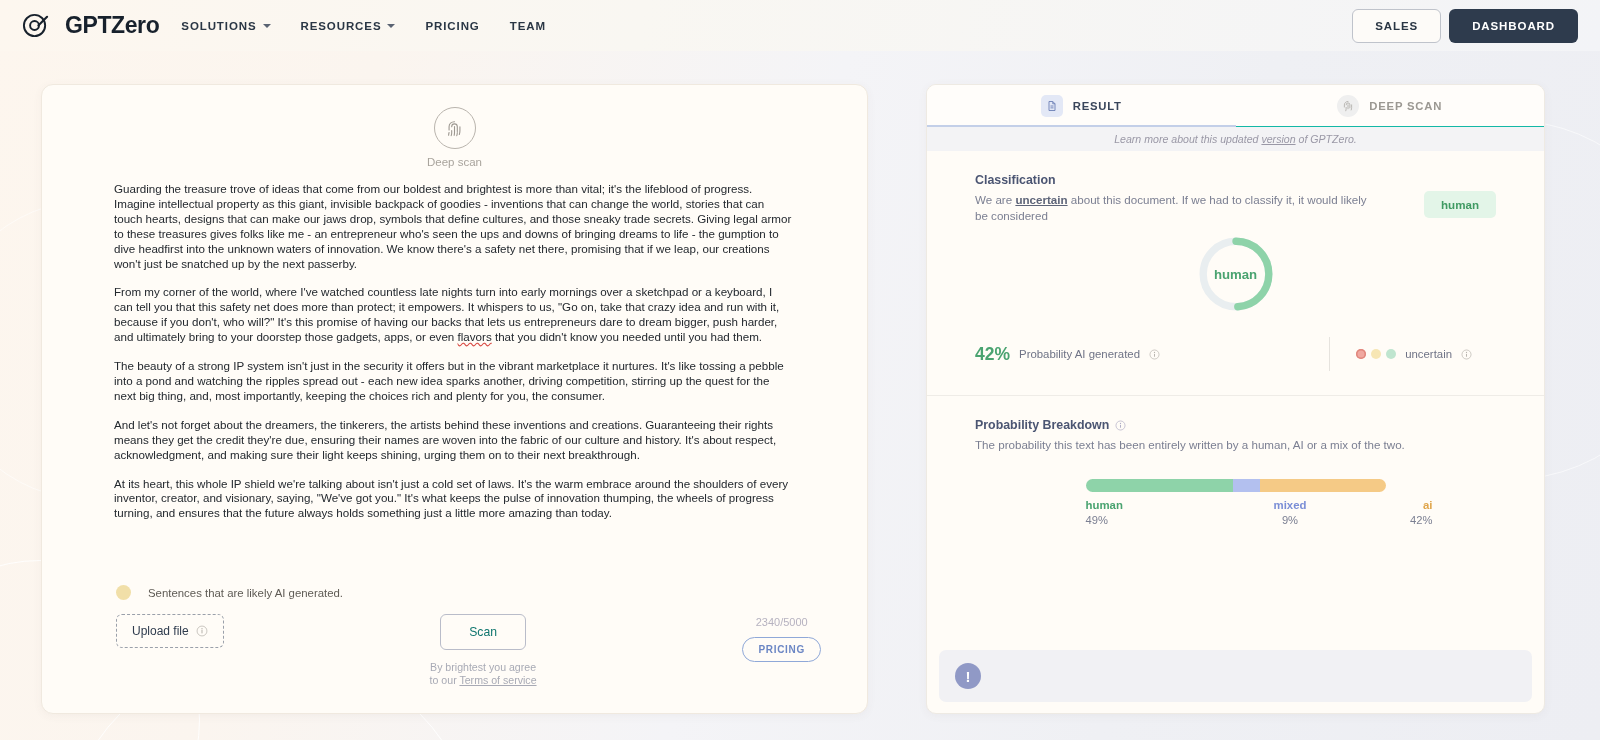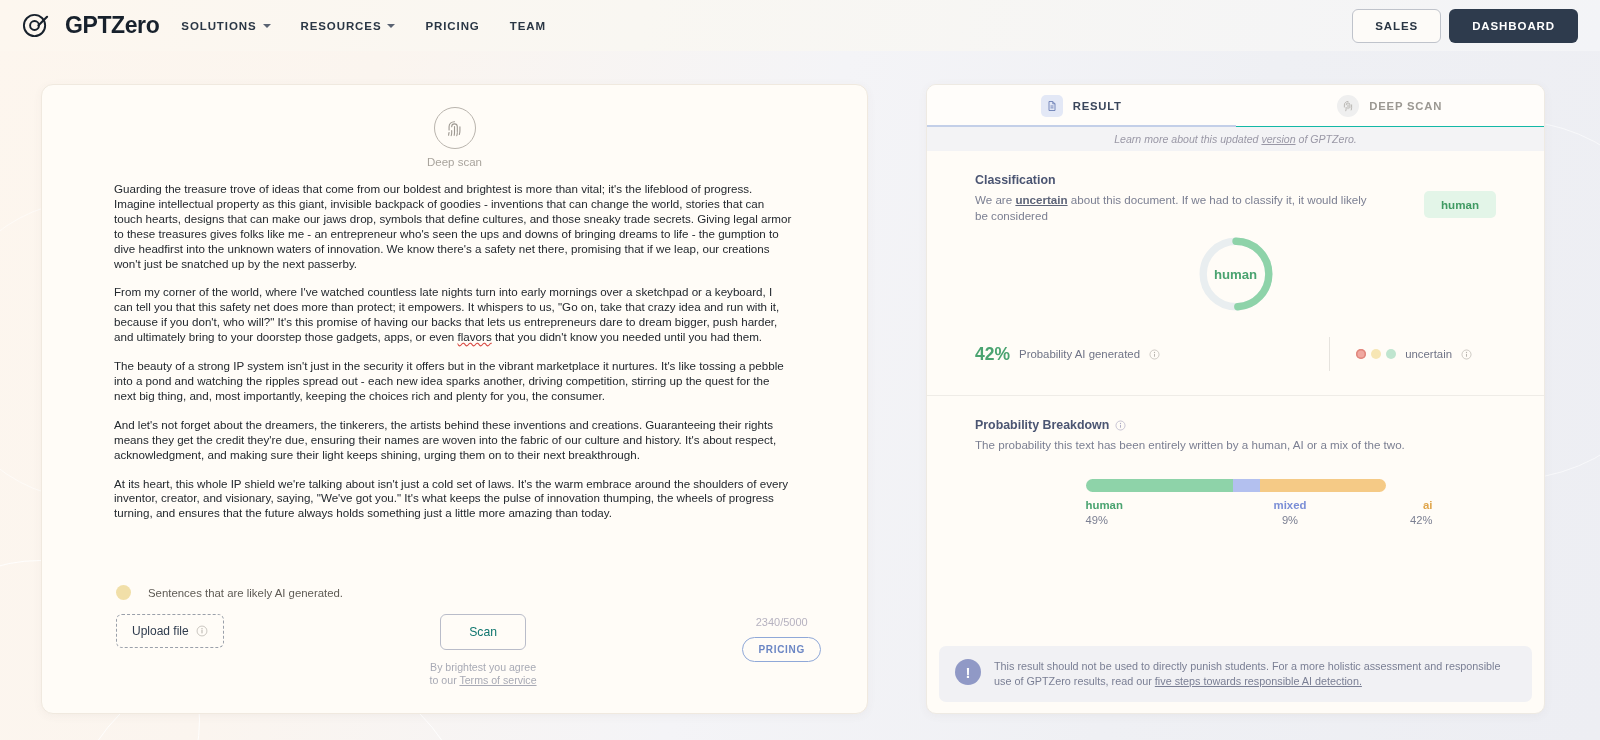--- a/index.html
+++ b/index.html
@@ -424,18 +424,15 @@
         </div>
         <div class="bl ai" style="flex: 0 0 42%;">
           <span class="k">ai</span>
           <span class="v">42%</span>
         </div>
       </div>
     </div>
 
     <div class="note">
       <span class="note-ico">!</span>
-      <div class="note-text">
-        <span>This result should not be used to directly punish students. For a more holistic assessment and responsible use of GPTZero results, read our </span><u>five steps towards responsible AI detection.</u>
-      </div>
     </div>
   </div>
 </div>
 
 </body></html>

